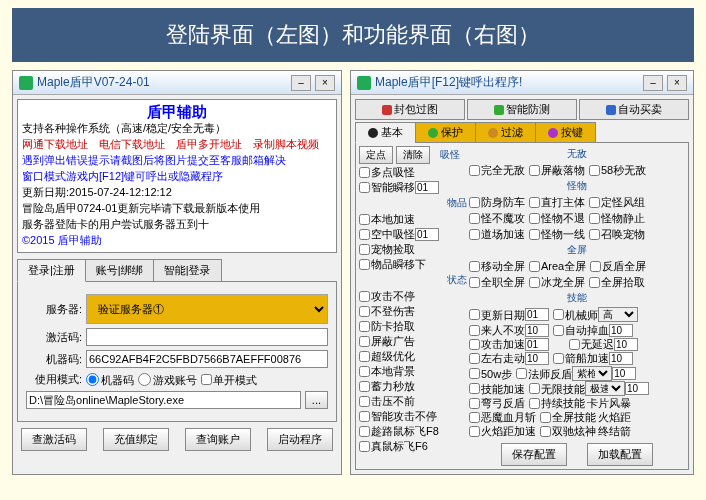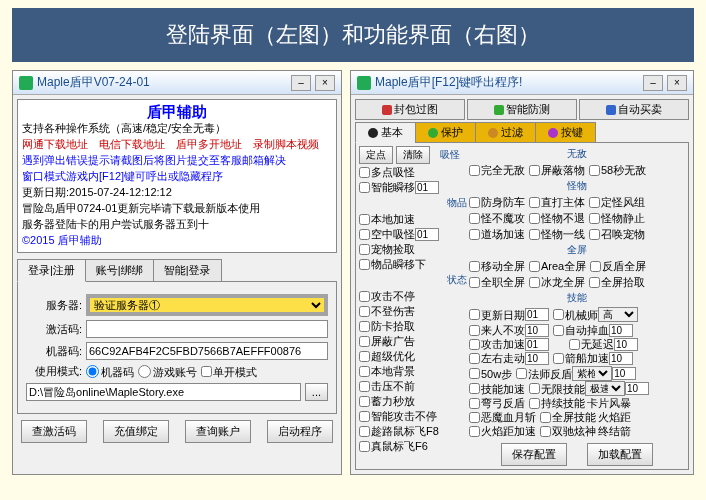--- a/index.html
+++ b/index.html
@@ -15,21 +15,21 @@
 .infobox{background:#fff;border:1px solid #888;padding:4px;font-size:11px;line-height:16px}
 .bigblue{color:#00f;font-weight:bold;font-size:15px;text-align:center}
 .red{color:#c00}.blue{color:#00f}.bold{font-weight:normal}
 .tabs{display:flex;margin-top:6px}
 .tab{padding:3px 10px;border:1px solid #888;background:#e8e8e8;cursor:pointer;margin-right:-1px}
 .tab.on{background:#f0f0f0;border-bottom:1px solid #f0f0f0;z-index:1}
 .tabbody{border:1px solid #888;padding:8px;margin-top:-1px}
 .row{display:flex;align-items:center;margin:4px 0;gap:4px}
 .lbl{width:56px;text-align:right}
 .inp{border:1px solid #888;padding:2px;background:#fff;flex:1;font-size:11px}
-.sel{border:4px solid #a3a3a3;background:#fde047;padding:0;font-size:11px}
+.sel{border:1px solid #a3a3a3;background:#eab308;padding:7px;font-size:11px}
 .btn{border:1px solid #888;background:linear-gradient(#fff,#ddd);padding:3px 10px;cursor:pointer;font-size:11px}
 .radio,.chk{margin-right:2px}
 .btnrow{display:flex;gap:8px;justify-content:space-around;margin-top:6px}
 
 .rtabs{display:flex;gap:2px;margin-bottom:2px}
 .rtab{flex:1;padding:2px;border:1px solid #888;background:#e8e8e8;text-align:center;cursor:pointer;font-size:11px;display:flex;align-items:center;justify-content:center;gap:2px}
 .ico{width:10px;height:10px;display:inline-block;border-radius:2px}
 .rtabs2{display:flex;margin-top:2px}
 .rtab2{padding:2px 12px;border:1px solid #888;background:#eab308;cursor:pointer;margin-right:-1px;display:flex;align-items:center;gap:3px}
 .rtab2.on{background:#f0f0f0;border-bottom-color:#f0f0f0}
@@ -210,25 +210,25 @@
         <label class="cl">
               <input type="checkbox" style="">
               <span>超级优化</span>
             </label>
         <label class="cl">
               <input type="checkbox" style="">
               <span>本地背景</span>
             </label>
         <label class="cl">
               <input type="checkbox" style="">
+              <span>蓄力秒放</span>
+            </label>
+        <label class="cl">
+              <input type="checkbox" style="">
               <span>击压不前</span>
-            </label>
-        <label class="cl">
-              <input type="checkbox" style="">
-              <span>蓄力秒放</span>
             </label>
         <label class="cl">
               <input type="checkbox" style="">
               <span>智能攻击不停</span>
             </label>
         <label class="cl">
               <input type="checkbox" style="">
               <span>趁路鼠标飞F8</span>
             </label>
         <label class="cl">

